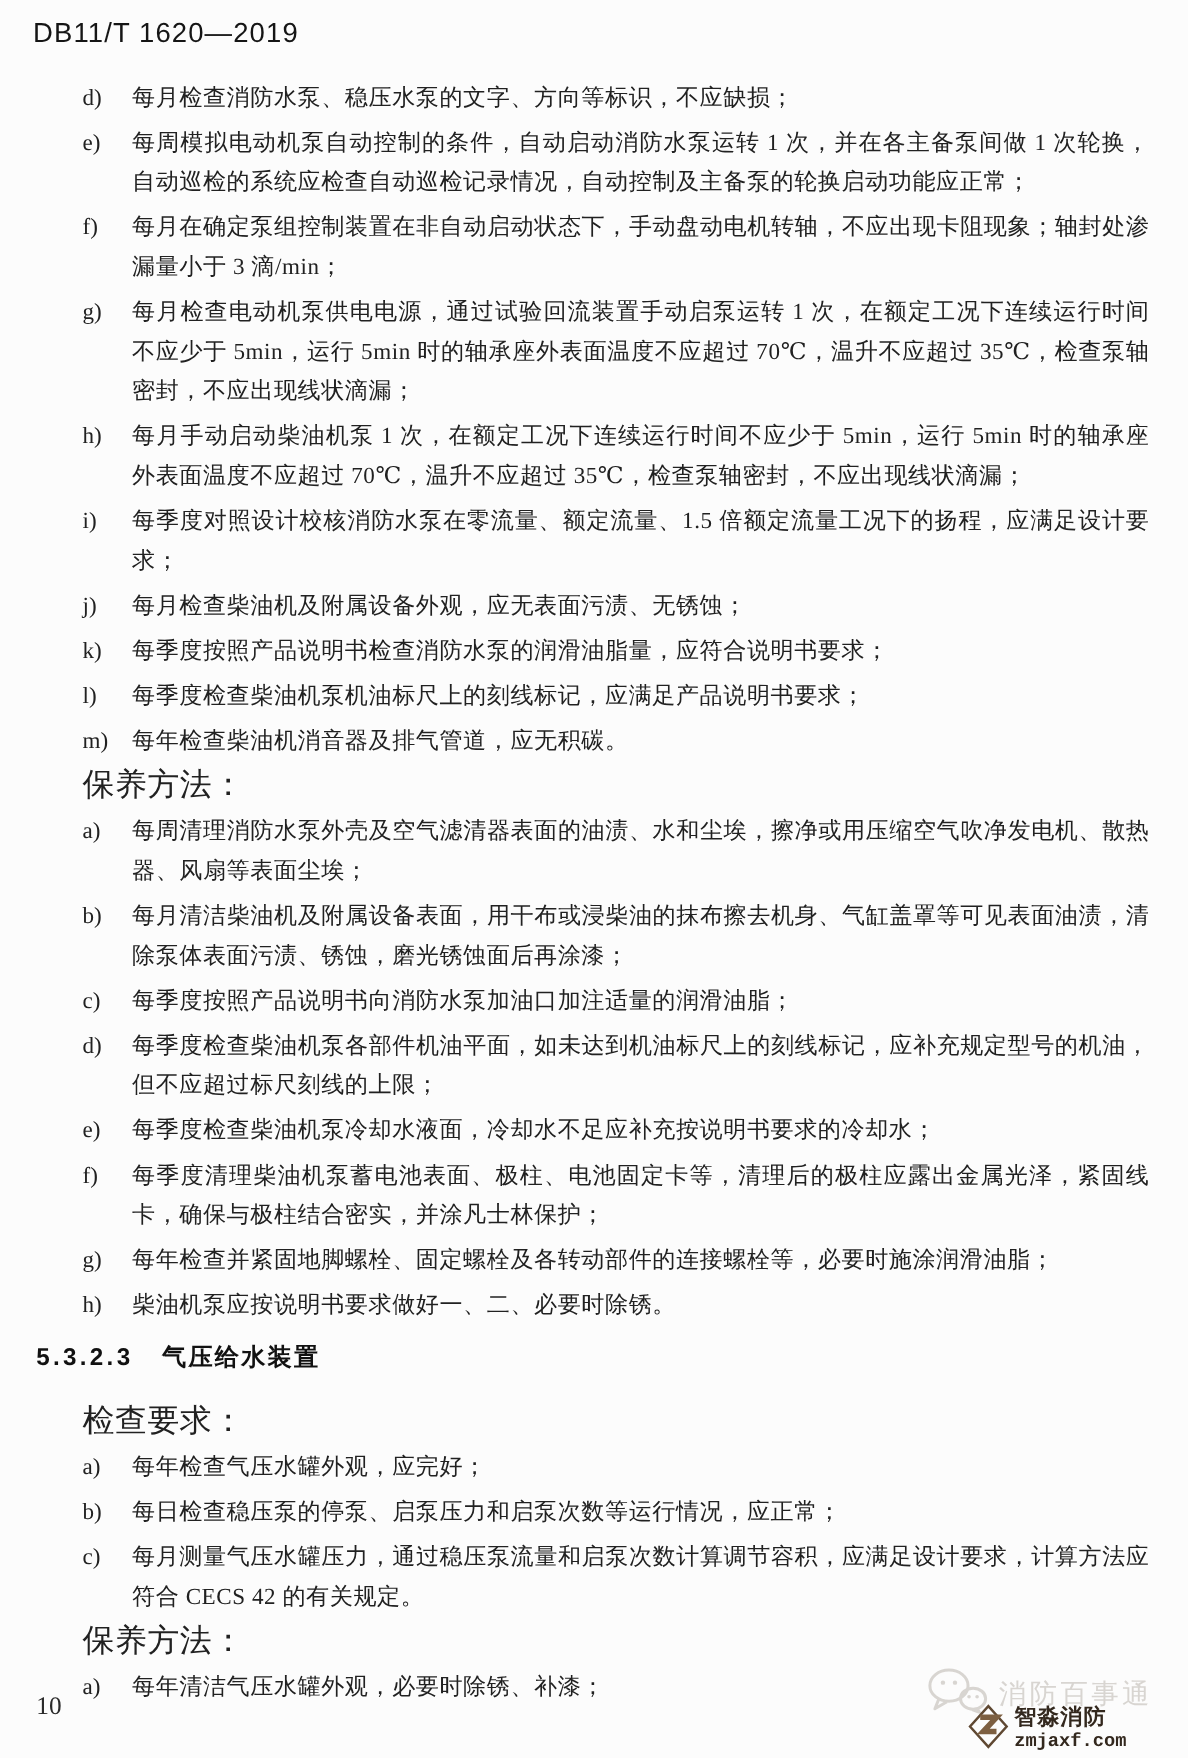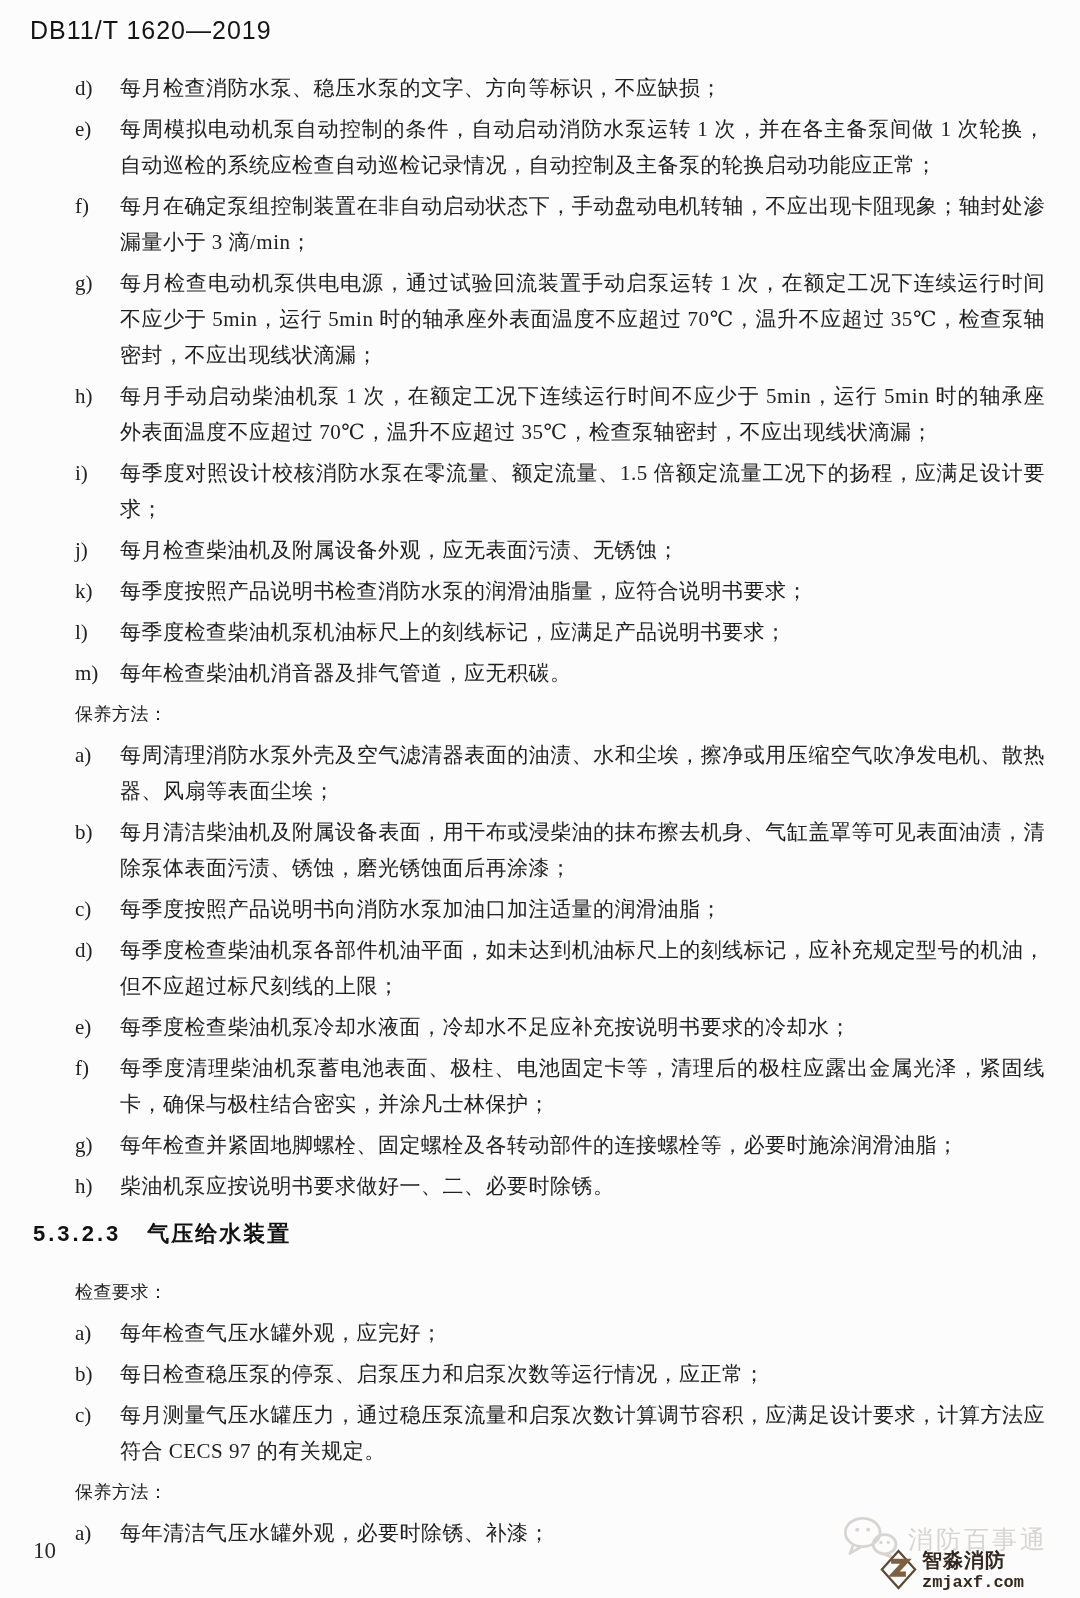--- a/index.html
+++ b/index.html
@@ -43,21 +43,21 @@
   .item-text {
     flex: 1;
     font-size: 21px;
     line-height: 36px;
     letter-spacing: 0.5px;
     text-align: justify;
     text-justify: inter-ideograph;
   }
 
   .subhead {
-    font-size: 18px;
+    font-size: 29px;
     line-height: 36px;
     letter-spacing: 0.5px;
     margin-bottom: 5px;
   }
 
   .heading {
     margin: 14px 0 24px -42px;
     font-family: "Liberation Sans", "DejaVu Sans", sans-serif;
     font-weight: 700;
     font-size: 22px;
@@ -200,21 +200,21 @@
     <div class="item">
       <div class="item-label">a)</div>
       <div class="item-text">每年检查气压水罐外观，应完好；</div>
     </div>
     <div class="item">
       <div class="item-label">b)</div>
       <div class="item-text">每日检查稳压泵的停泵、启泵压力和启泵次数等运行情况，应正常；</div>
     </div>
     <div class="item">
       <div class="item-label">c)</div>
-      <div class="item-text">每月测量气压水罐压力，通过稳压泵流量和启泵次数计算调节容积，应满足设计要求，计算方法应符合 CECS 97 的有关规定。</div>
+      <div class="item-text">每月测量气压水罐压力，通过稳压泵流量和启泵次数计算调节容积，应满足设计要求，计算方法应符合 CECS 42 的有关规定。</div>
     </div>
     <div class="subhead">保养方法：</div>
     <div class="item">
       <div class="item-label">a)</div>
       <div class="item-text">每年清洁气压水罐外观，必要时除锈、补漆；</div>
     </div>
   </div>
 
 <div class="page-number">10</div>
 

